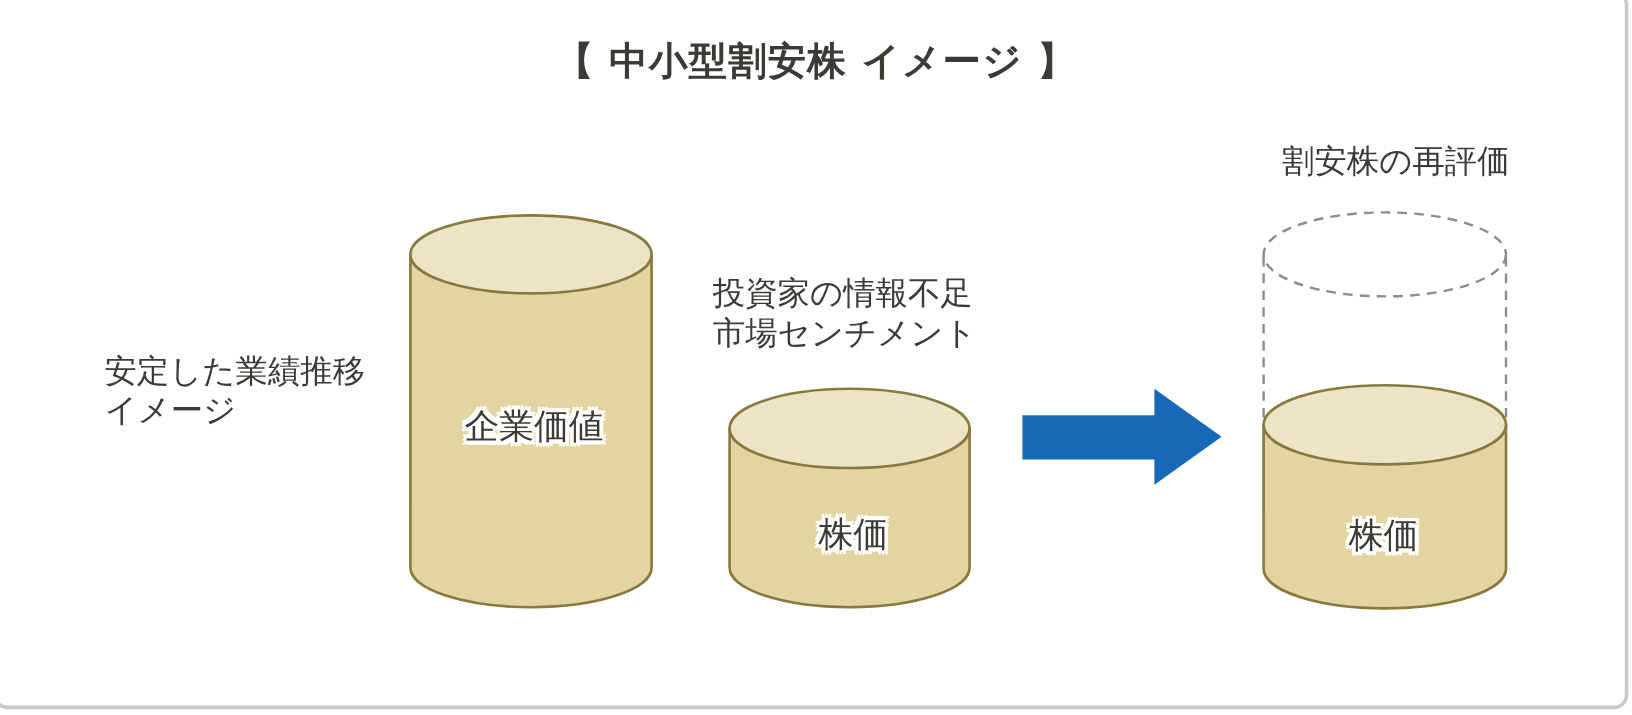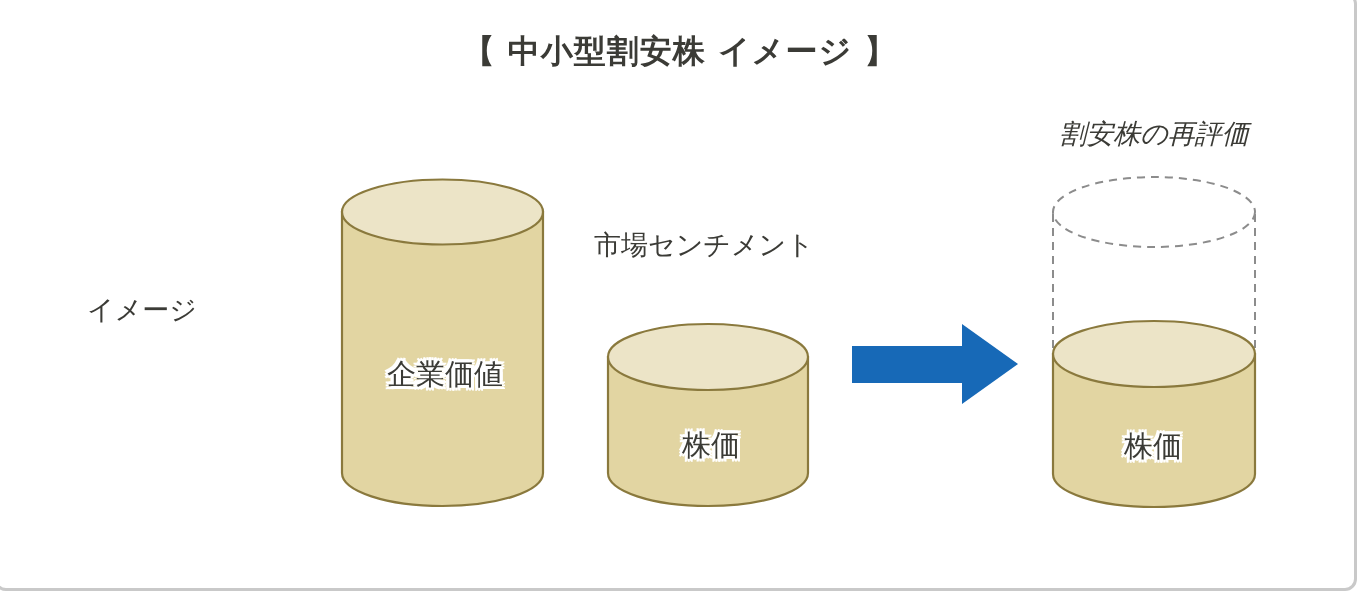--- a/index.html
+++ b/index.html
@@ -17,31 +17,31 @@
   .diagram-svg { position:absolute; left:0; top:0; }
   .t { position:absolute; }
   .title {
     left:0; top:30px; width:100%;
     text-align:center; font-size:32px; font-weight:bold; letter-spacing:1px;
   }
   .factors { left:87px; top:293px; font-size:27px; line-height:33px; }
   .note    { left:594px; top:228px; font-size:27px; line-height:34px; }
   .right-caption {
     left:1050px; top:116px; width:208px;
-    text-align:center; font-size:27px;font-style:italic;
+    text-align:right; font-size:27px;
   }
   .cyl-label {
     position:absolute; transform:translate(-50%,-50%);
     font-size:29px; white-space:nowrap;
     text-shadow:
       -3px -3px 0 #fff, 3px -3px 0 #fff, -3px 3px 0 #fff, 3px 3px 0 #fff,
       0 -3px 0 #fff, 0 3px 0 #fff, -3px 0 0 #fff, 3px 0 0 #fff,
       -2px -2px 0 #fff, 2px 2px 0 #fff, 2px -2px 0 #fff, -2px 2px 0 #fff;
   }
-  .lbl-enterprise { left:445px; top:375px; }
+  .lbl-enterprise { left:445px; top:356px; }
   .lbl-stock-mid  { left:711px; top:446px; }
   .lbl-stock-right{ left:1153px; top:447px; }
 </style>
 </head>
 <body>
 
 <div class="canvas">
 
   <svg class="diagram-svg" width="1360" height="596" viewBox="0 0 1360 596">
 
@@ -64,24 +64,26 @@
     </g>
     <g>
       <path d="M1053,354 L1053,474 A101,33 0 0,0 1255,474 L1255,354 Z" fill="#e2d5a2" stroke="#8a793d" stroke-width="2.2"></path>
       <ellipse cx="1154" cy="354" rx="101" ry="33" fill="#ece4c7" stroke="#8a793d" stroke-width="2.2"></ellipse>
     </g>
   </svg>
 
   <div class="t title">【 中小型割安株 イメージ 】</div>
 
   <div class="t factors">
+    <div>安定した業績推移</div>
     <div>イメージ</div>
   </div>
 
   <div class="t note">
+    <div>投資家の情報不足</div>
     <div>市場センチメント</div>
   </div>
 
   <div class="t right-caption">割安株の再評価</div>
 
   <div class="cyl-label lbl-enterprise">企業価値</div>
   <div class="cyl-label lbl-stock-mid">株価</div>
   <div class="cyl-label lbl-stock-right">株価</div>
 
   <div class="card-border"></div>

